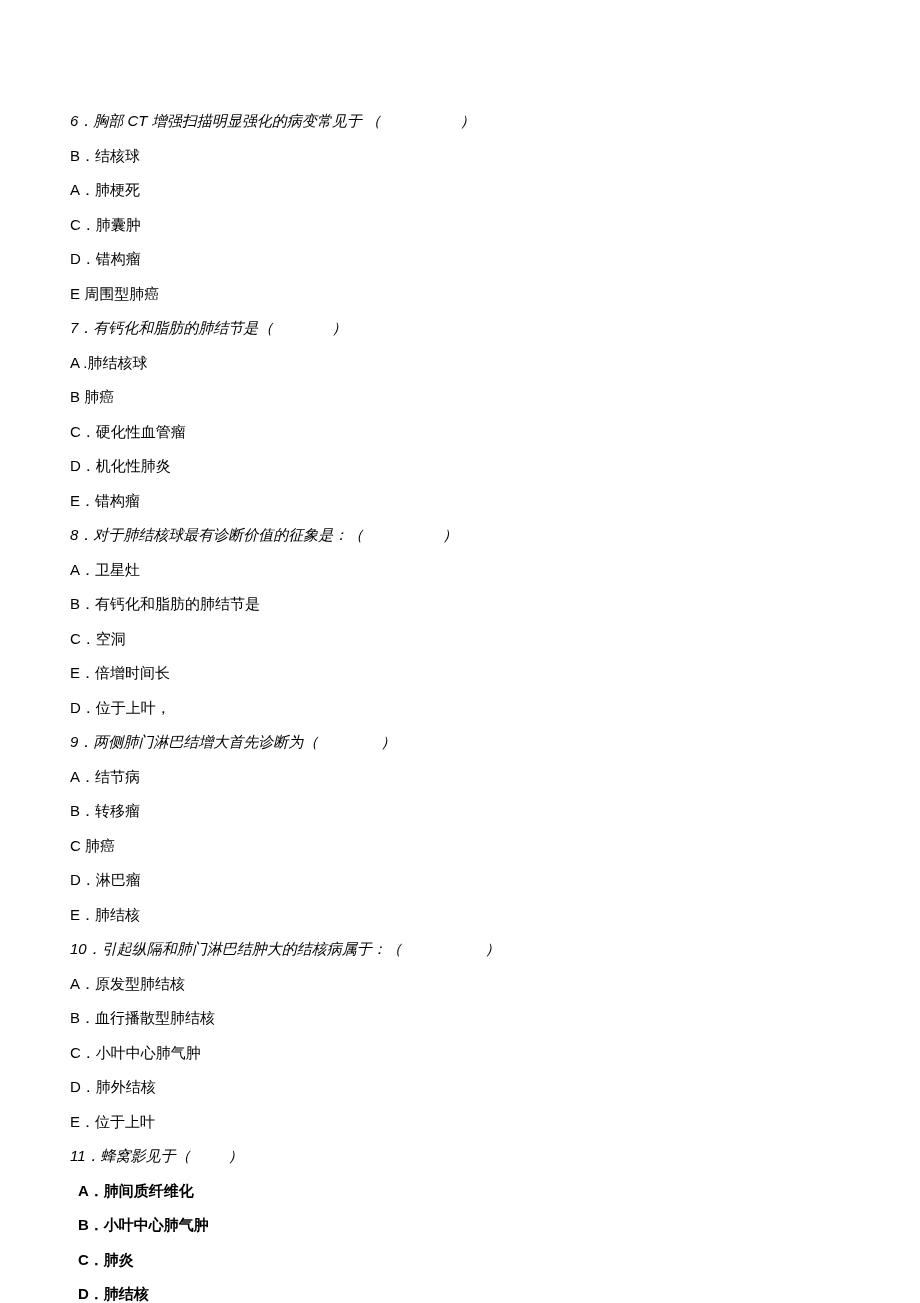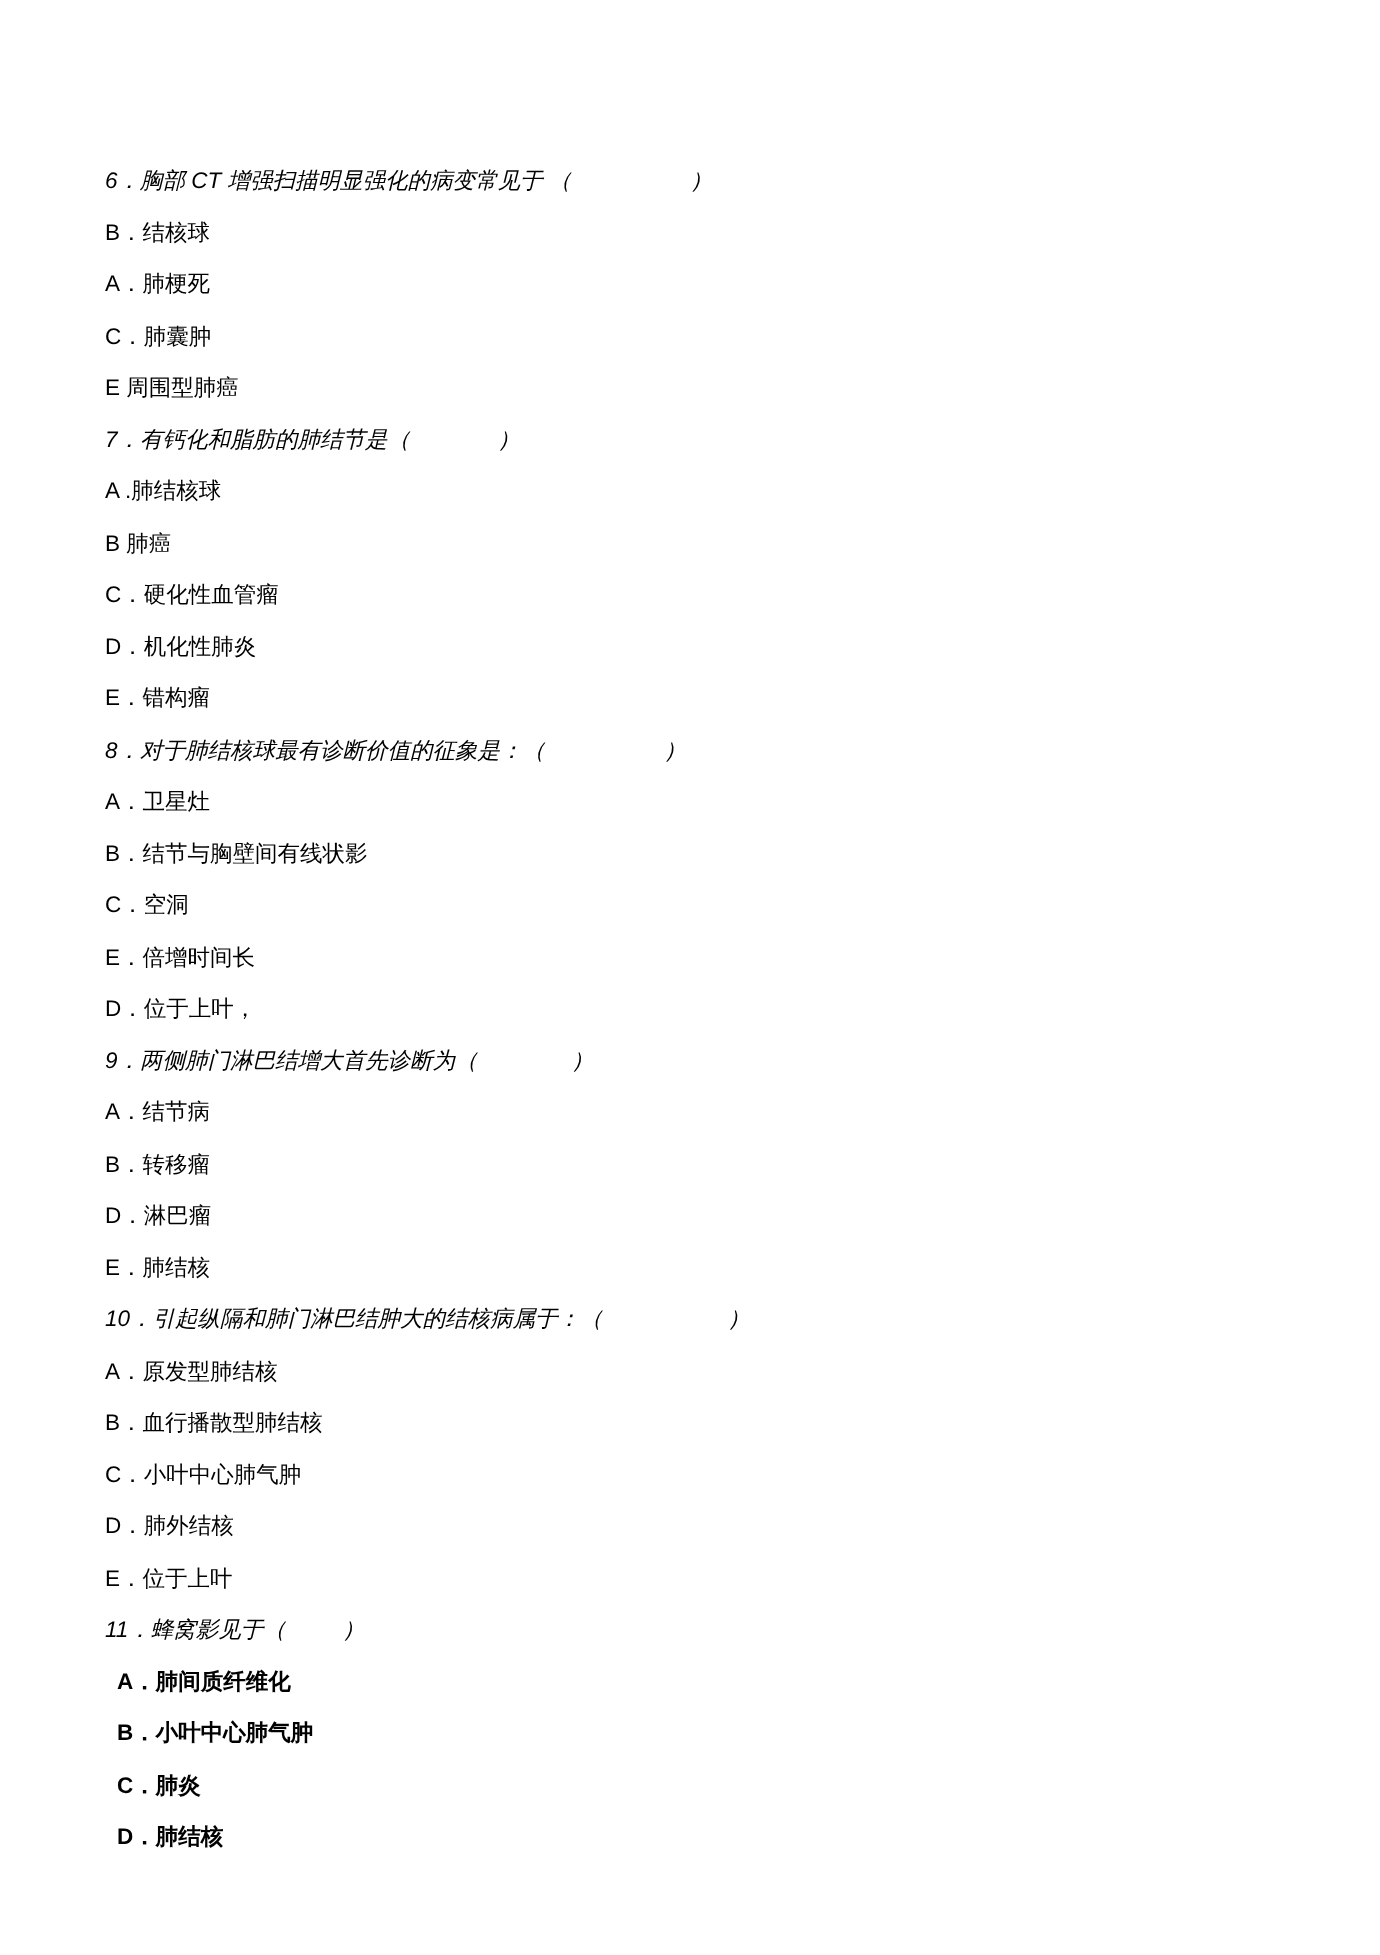--- a/index.html
+++ b/index.html
@@ -27,42 +27,44 @@
   </style>
 </head>
 <body>
 
 <div id="content">
     <div class="question-block">
       <div class="question-line"><span>6．</span><span>胸部 CT 增强扫描明显强化的病变常见于 （                   ）</span></div>
       <div class="option-line"><span>B．</span><span>结核球</span></div>
       <div class="option-line"><span>A．</span><span>肺梗死</span></div>
       <div class="option-line"><span>C．</span><span>肺囊肿</span></div>
+      <div class="option-line"><span>D．</span><span>错构瘤</span></div>
       <div class="option-line"><span>E</span><span> 周围型肺癌</span></div>
     </div>
     <div class="question-block">
       <div class="question-line"><span>7．</span><span>有钙化和脂肪的肺结节是（              ）</span></div>
       <div class="option-line"><span>A</span><span> .肺结核球</span></div>
       <div class="option-line"><span>B</span><span> 肺癌</span></div>
       <div class="option-line"><span>C．</span><span>硬化性血管瘤</span></div>
       <div class="option-line"><span>D．</span><span>机化性肺炎</span></div>
       <div class="option-line"><span>E．</span><span>错构瘤</span></div>
     </div>
     <div class="question-block">
       <div class="question-line"><span>8．</span><span>对于肺结核球最有诊断价值的征象是：（                   ）</span></div>
       <div class="option-line"><span>A．</span><span>卫星灶</span></div>
-      <div class="option-line"><span>B．</span><span>结节与胸壁间有线状影</span></div>
+      <div class="option-line"><span>B．</span><span>有钙化和脂肪的肺结节是</span></div>
       <div class="option-line"><span>C．</span><span>空洞</span></div>
       <div class="option-line"><span>E．</span><span>倍增时间长</span></div>
       <div class="option-line"><span>D．</span><span>位于上叶，</span></div>
     </div>
     <div class="question-block">
       <div class="question-line"><span>9．</span><span>两侧肺门淋巴结增大首先诊断为（               ）</span></div>
       <div class="option-line"><span>A．</span><span>结节病</span></div>
       <div class="option-line"><span>B．</span><span>转移瘤</span></div>
+      <div class="option-line"><span>C</span><span> 肺癌</span></div>
       <div class="option-line"><span>D．</span><span>淋巴瘤</span></div>
       <div class="option-line"><span>E．</span><span>肺结核</span></div>
     </div>
     <div class="question-block">
       <div class="question-line"><span>10．</span><span>引起纵隔和肺门淋巴结肿大的结核病属于：（                    ）</span></div>
       <div class="option-line"><span>A．</span><span>原发型肺结核</span></div>
       <div class="option-line"><span>B．</span><span>血行播散型肺结核</span></div>
       <div class="option-line"><span>C．</span><span>小叶中心肺气肿</span></div>
       <div class="option-line"><span>D．</span><span>肺外结核</span></div>
       <div class="option-line"><span>E．</span><span>位于上叶</span></div>

